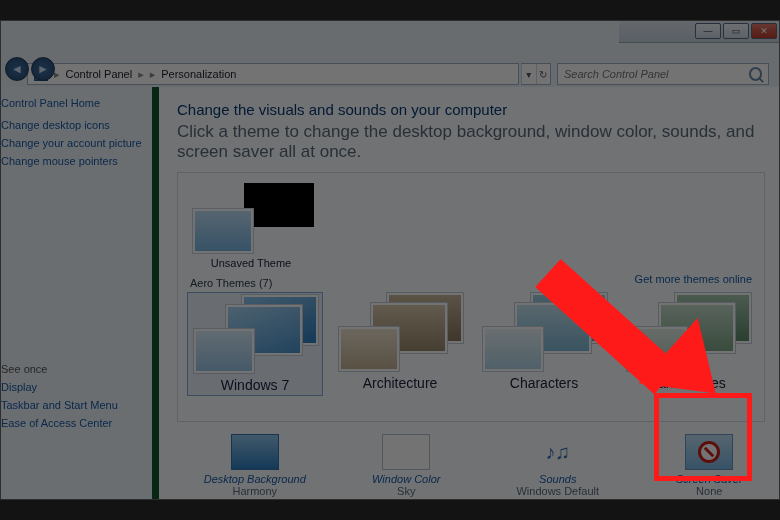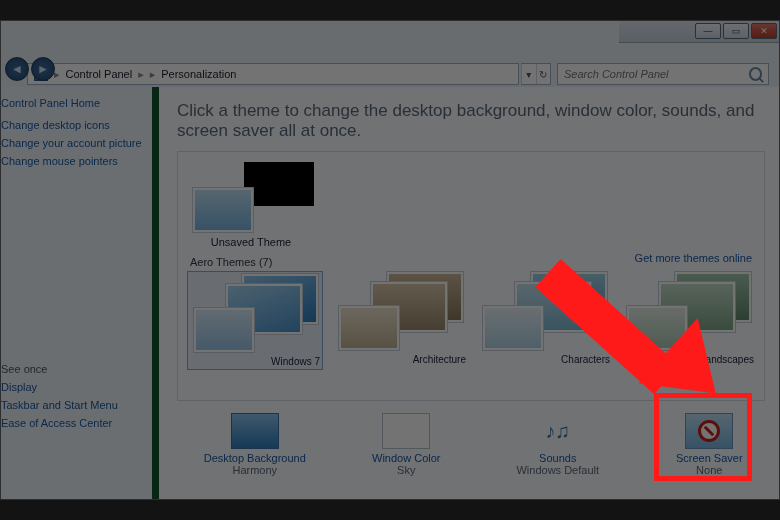--- a/index.html
+++ b/index.html
@@ -31,42 +31,42 @@
 .main h1 { font-size: 15px; font-weight: 400; color: #0a3a72; margin-bottom: 4px; }
 .main .sub { font-size: 17px; color: #5a6a7a; margin-bottom: 10px; }
 .themesbox { border: 1px solid #d2dbe6; background: #fbfdff; padding: 10px 10px 6px 10px; height: 250px; position: relative; }
 .theme-thumb { display: inline-block; vertical-align: top; text-align: center; font-size: 11px; color: #224; }
 .tt-frame { width: 126px; height: 70px; position: relative; margin-bottom: 4px; }
 .tt-frame .back { position: absolute; right: 0; top: 0; width: 70px; height: 44px; background: #000; }
 .tt-frame .front { position: absolute; left: 5px; bottom: 0; width: 60px; height: 44px; background: linear-gradient(#bfe1f7,#7ab6e3); border: 2px solid #fff; box-shadow: 0 0 0 1px #c8d3e0; }
 .section-label { font-size: 11px; color: #2a3a4a; margin: 8px 0 4px 2px; }
 .more-link { position: absolute; right: 12px; top: 100px; font-size: 11px; color: #1a5aa8; cursor: pointer; }
 .aero-row { display: flex; gap: 12px; }
-.aero-item { width: 134px; text-align: right; font-size: 10px; color: #224; }
+.aero-item { width: 134px; text-align: center; font-size: 14px; color: #224; }
 .aero-item.sel { outline: 1px solid #7fa8d8; background: #e9f2fc; padding: 2px; }
 .aero-thumb { width: 130px; height: 78px; position: relative; margin: 0 auto 4px auto; }
 .aero-thumb .l1,.aero-thumb .l2,.aero-thumb .l3 { position: absolute; border: 2px solid #fff; box-shadow: 0 0 0 1px #c2cedb; }
 .aero-thumb .l1 { right: 2px; top: 0; width: 76px; height: 50px; }
 .aero-thumb .l2 { right: 18px; top: 10px; width: 76px; height: 50px; }
 .aero-thumb .l3 { left: 4px; bottom: 0; width: 60px; height: 44px; }
 .win7 .l1 { background: linear-gradient(160deg,#8fc6ee,#2d7fc1); }
 .win7 .l2 { background: linear-gradient(160deg,#a9d6f4,#4b95d0); }
 .win7 .l3 { background: linear-gradient(#d8ecfb,#9ac6ea); }
 .arch .l1 { background: linear-gradient(#c9b79a,#8a7a5f); }
 .arch .l2 { background: linear-gradient(#d8c8ab,#9a8a6e); }
 .arch .l3 { background: linear-gradient(#efe4d0,#c3b396); }
 .chars .l1 { background: linear-gradient(#9fd0e4,#5a9ec2); }
 .chars .l2 { background: linear-gradient(#c4e3f0,#7fb9d6); }
 .chars .l3 { background: linear-gradient(#e8f3f9,#b2d6e8); }
 .land .l1 { background: linear-gradient(#a7c8b0,#5f8d6c); }
 .land .l2 { background: linear-gradient(#c5dccb,#7fa888); }
 .land .l3 { background: linear-gradient(#e6efe8,#b0cab6); }
 .bottom-row { display: flex; margin-top: 12px; gap: 40px; padding-left: 22px; }
 .b-item { text-align: center; font-size: 11px; width: 130px; }
-.b-item .lbl { color: #1a5aa8; }
+.b-item .lbl { color: #1a5aa8; font-style: italic; }
 .b-item .val { color: #5a6a7a; }
 .b-ico { width: 48px; height: 36px; margin: 0 auto 3px auto; position: relative; }
 .ico-desktop { background: linear-gradient(#8fc6ee,#2d7fc1); border: 1px solid #3a72ad; }
 .ico-color { background: #fff; border: 1px solid #b7c2d0; }
 .ico-sound { width: 36px; display:flex; align-items:center; justify-content:center; color:#3a72ad; font-size:20px; }
 .ico-ss { background: linear-gradient(#bfe1f7,#7ab6e3); border: 1px solid #6a96c2; display:flex; align-items:center; justify-content:center; }
 .ico-ss .no { width: 22px; height: 22px; border: 3px solid #cc1f1a; border-radius: 50%; position: relative; background: #fff; }
 .ico-ss .no:before { content:""; position:absolute; left:2px; right:2px; top:50%; height:3px; background:#cc1f1a; transform: translateY(-50%) rotate(45deg); }
 .highlight-box { position: absolute; z-index: 60; border: 5px solid #ff1a1a; left: 654px; top: 393px; width: 98px; height: 88px; pointer-events:none; }
 .arrow { position: absolute; z-index: 60; pointer-events: none; }
@@ -115,20 +115,21 @@
         <div class="lnk">Change your account picture</div>
         <div class="lnk">Change mouse pointers</div>
         <div class="spacer"></div>
         <div class="also">See once</div>
         <div class="lnk">Display</div>
         <div class="lnk">Taskbar and Start Menu</div>
         <div class="lnk">Ease of Access Center</div>
       </div>
 
       <div class="main">
+        <h1>Change the visuals and sounds on your computer</h1>
         <div class="sub">Click a theme to change the desktop background, window color, sounds, and screen saver all at once.</div>
 
         <div class="themesbox">
           <div class="theme-thumb">
             <div class="tt-frame">
                 <div class="back"></div>
                 <div class="front"></div>
               </div>
             <div>Unsaved Theme</div>
           </div>

